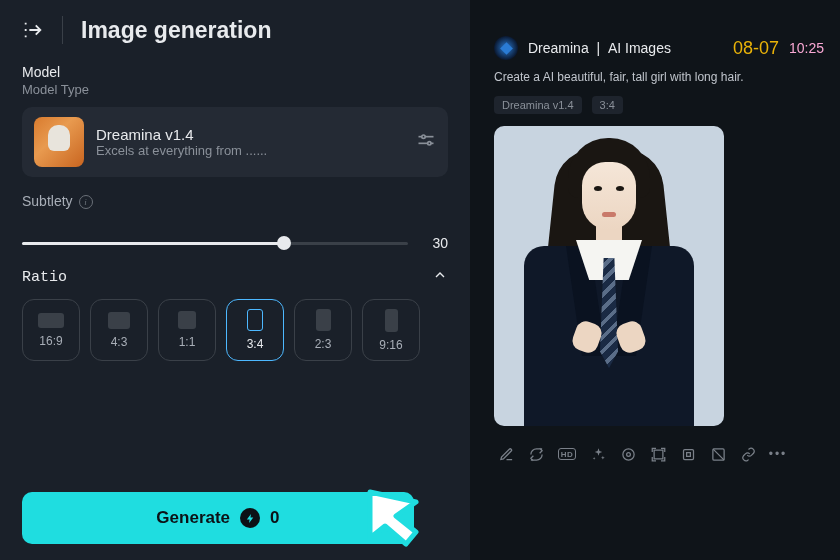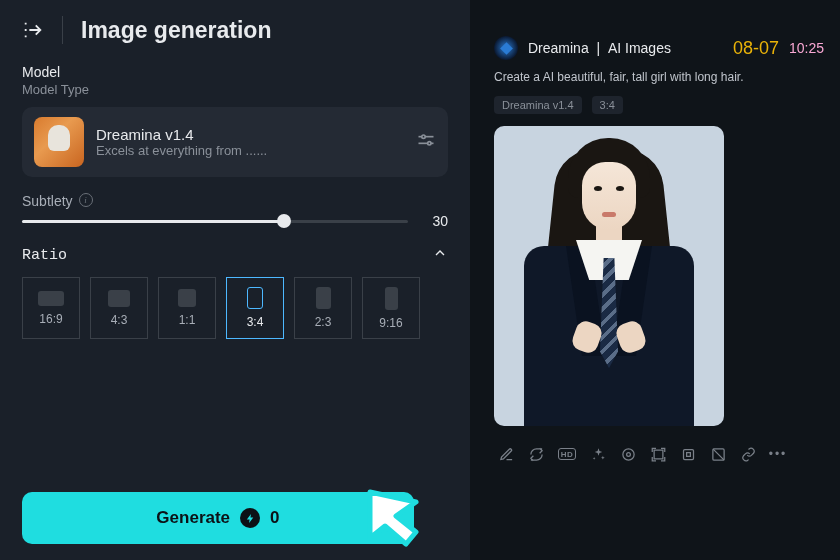--- a/index.html
+++ b/index.html
@@ -13,33 +13,33 @@
   .section-label { font-size: 14px; color: #e8eaed; font-weight: 500; margin-bottom: 2px; }
   .section-sublabel { font-size: 13px; color: #8a9099; margin-bottom: 10px; }
   .model-card { background: #242a34; border-radius: 10px; padding: 10px 12px; display: flex; align-items: center; gap: 12px; margin-bottom: 16px; cursor: pointer; }
   .model-thumb { width: 50px; height: 50px; border-radius: 8px; background: linear-gradient(135deg, #d97b2e 0%, #e89a4f 40%, #c96520 100%); position: relative; overflow: hidden; flex-shrink: 0; }
   .model-thumb::before { content: ""; position: absolute; top: 8px; left: 50%; transform: translateX(-50%); width: 22px; height: 26px; background: #e8e4dc; border-radius: 10px 10px 6px 6px; }
   .model-info { flex: 1; min-width: 0; }
   .model-name { font-size: 15px; color: #e8eaed; font-weight: 500; }
   .model-desc { font-size: 13px; color: #8a9099; white-space: nowrap; overflow: hidden; text-overflow: ellipsis; }
   .model-settings-icon { color: #8a9099; flex-shrink: 0; }
   .slider-row { margin-bottom: 16px; }
-  .slider-label-row { display: flex; align-items: flex-start; gap: 6px; margin-bottom: 4px; }
+  .slider-label-row { display: flex; align-items: flex-end; gap: 6px; margin-bottom: 26px; }
   .slider-label { font-size: 14px; color: #a8aeb7; }
   .info-icon { width: 14px; height: 14px; border: 1px solid #6a7078; border-radius: 50%; display: flex; align-items: center; justify-content: center; font-size: 9px; color: #6a7078; font-style: italic; font-family: serif; }
   .slider-track-wrap { display: flex; align-items: center; gap: 16px; }
   .slider-track { flex: 1; height: 3px; background: #3a4048; border-radius: 2px; position: relative; }
   .slider-fill { position: absolute; left: 0; top: 0; height: 100%; background: #e8eaed; border-radius: 2px; }
   .slider-thumb { position: absolute; top: 50%; transform: translate(-50%, -50%); width: 14px; height: 14px; background: #e8eaed; border-radius: 50%; }
   .slider-value { font-size: 14px; color: #e8eaed; min-width: 24px; text-align: right; }
   .ratio-header { display: flex; justify-content: space-between; align-items: center; margin-bottom: 12px; }
   .ratio-title { font-size: 15px; color: #e8eaed; font-weight: 500; font-family: Liberation Mono, monospace; }
   .chevron { color: #e8eaed; }
   .ratio-grid { display: flex; flex-wrap: wrap; gap: 10px; margin-bottom: auto; }
-  .ratio-item { width: 58px; height: 62px; border: 1px solid #3a4048; border-radius: 0; display: flex; flex-direction: column; align-items: center; justify-content: center; gap: 6px; cursor: pointer; }
+  .ratio-item { width: 58px; height: 62px; border: 1px solid #3a4048; border-radius: 12px; display: flex; flex-direction: column; align-items: center; justify-content: center; gap: 6px; cursor: pointer; }
   .ratio-item.selected { border-color: #4db8ff; }
   .ratio-shape { background: #3a4048; border-radius: 3px; }
   .ratio-item.selected .ratio-shape { border: 1px solid #4db8ff; background: transparent; }
   .ratio-label { font-size: 12px; color: #a8aeb7; }
   .ratio-item.selected .ratio-label { color: #e8eaed; }
   .generate-btn { margin-top: 18px; background: #1fdde0; color: #0c1116; font-size: 17px; font-weight: 600; border: none; border-radius: 10px; padding: 16px; display: flex; align-items: center; justify-content: center; gap: 10px; cursor: pointer; width: 92%; }
   .gen-icon { width: 20px; height: 20px; background: #0c1116; border-radius: 50%; display: flex; align-items: center; justify-content: center; }
   .gen-icon svg { fill: #1fdde0; }
   .cursor-overlay { position: absolute; left: 364px; top: 486px; z-index: 10; pointer-events: none; }
   .right-panel { flex: 1; background: #0f1419; padding: 36px 16px 0 24px; display: flex; flex-direction: column; }

